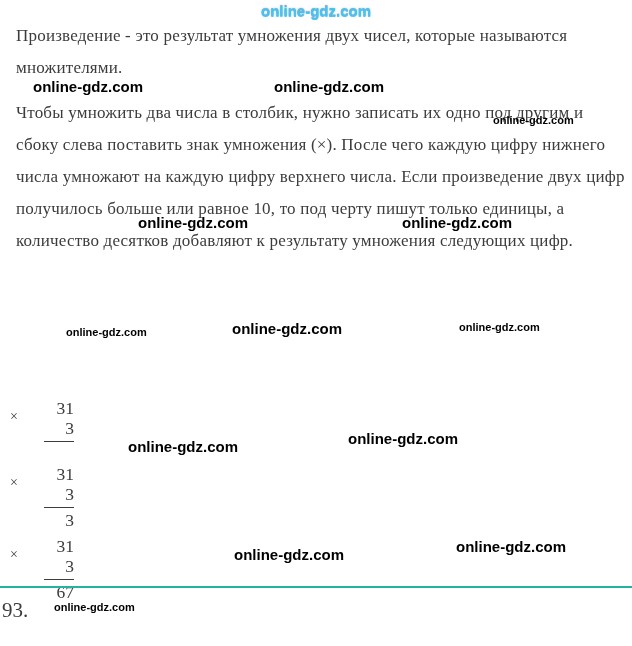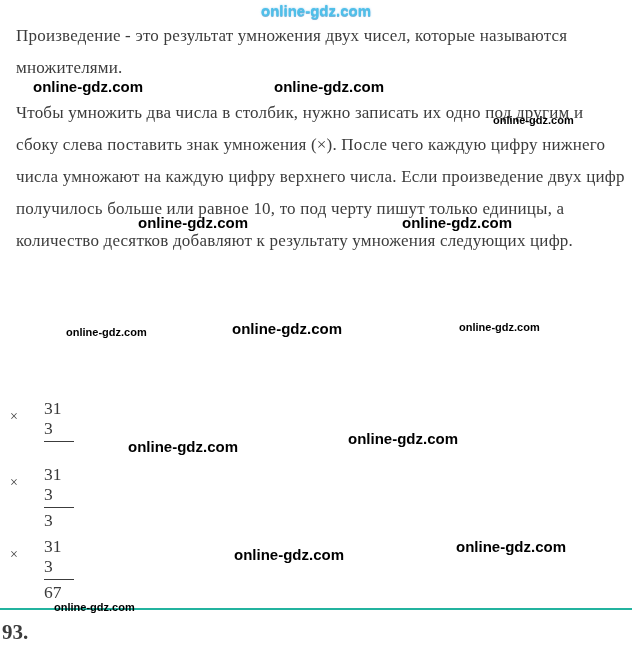--- a/index.html
+++ b/index.html
@@ -38,41 +38,40 @@
   .mult .sign {
     width: 22px;
     margin-left: 10px;
     padding-top: 11px;
     font-size: 14px;
     color: var(--text, #3c3c3c);
   }
   .mcol {
     display: flex;
     flex-direction: column;
-    align-items: flex-start;
+    align-items: flex-end;
     width: 30px;
     margin-left: 12px;
   }
   .mrow { line-height: 20px; }
   .mrow:empty { display: none; }
   .mline {
     width: 100%;
     height: 0;
     border-top: 1.4px solid var(--text, #3c3c3c);
     margin: 3px 0 2px 0;
   }
 
   
   .answer-section {
     position: absolute;
-    top: 608px;
+    top: 586px;
     left: 0;
     width: 556px;
     z-index: 1;
-    font-weight: bold;
   }
   .divider {
     border: none;
     border-top: 2px solid var(--divider-teal, #23b39f);
     margin: 0;
     width: 632px;
   }
   .answer {
     font-size: 21px;
     color: var(--text, #3c3c3c);

